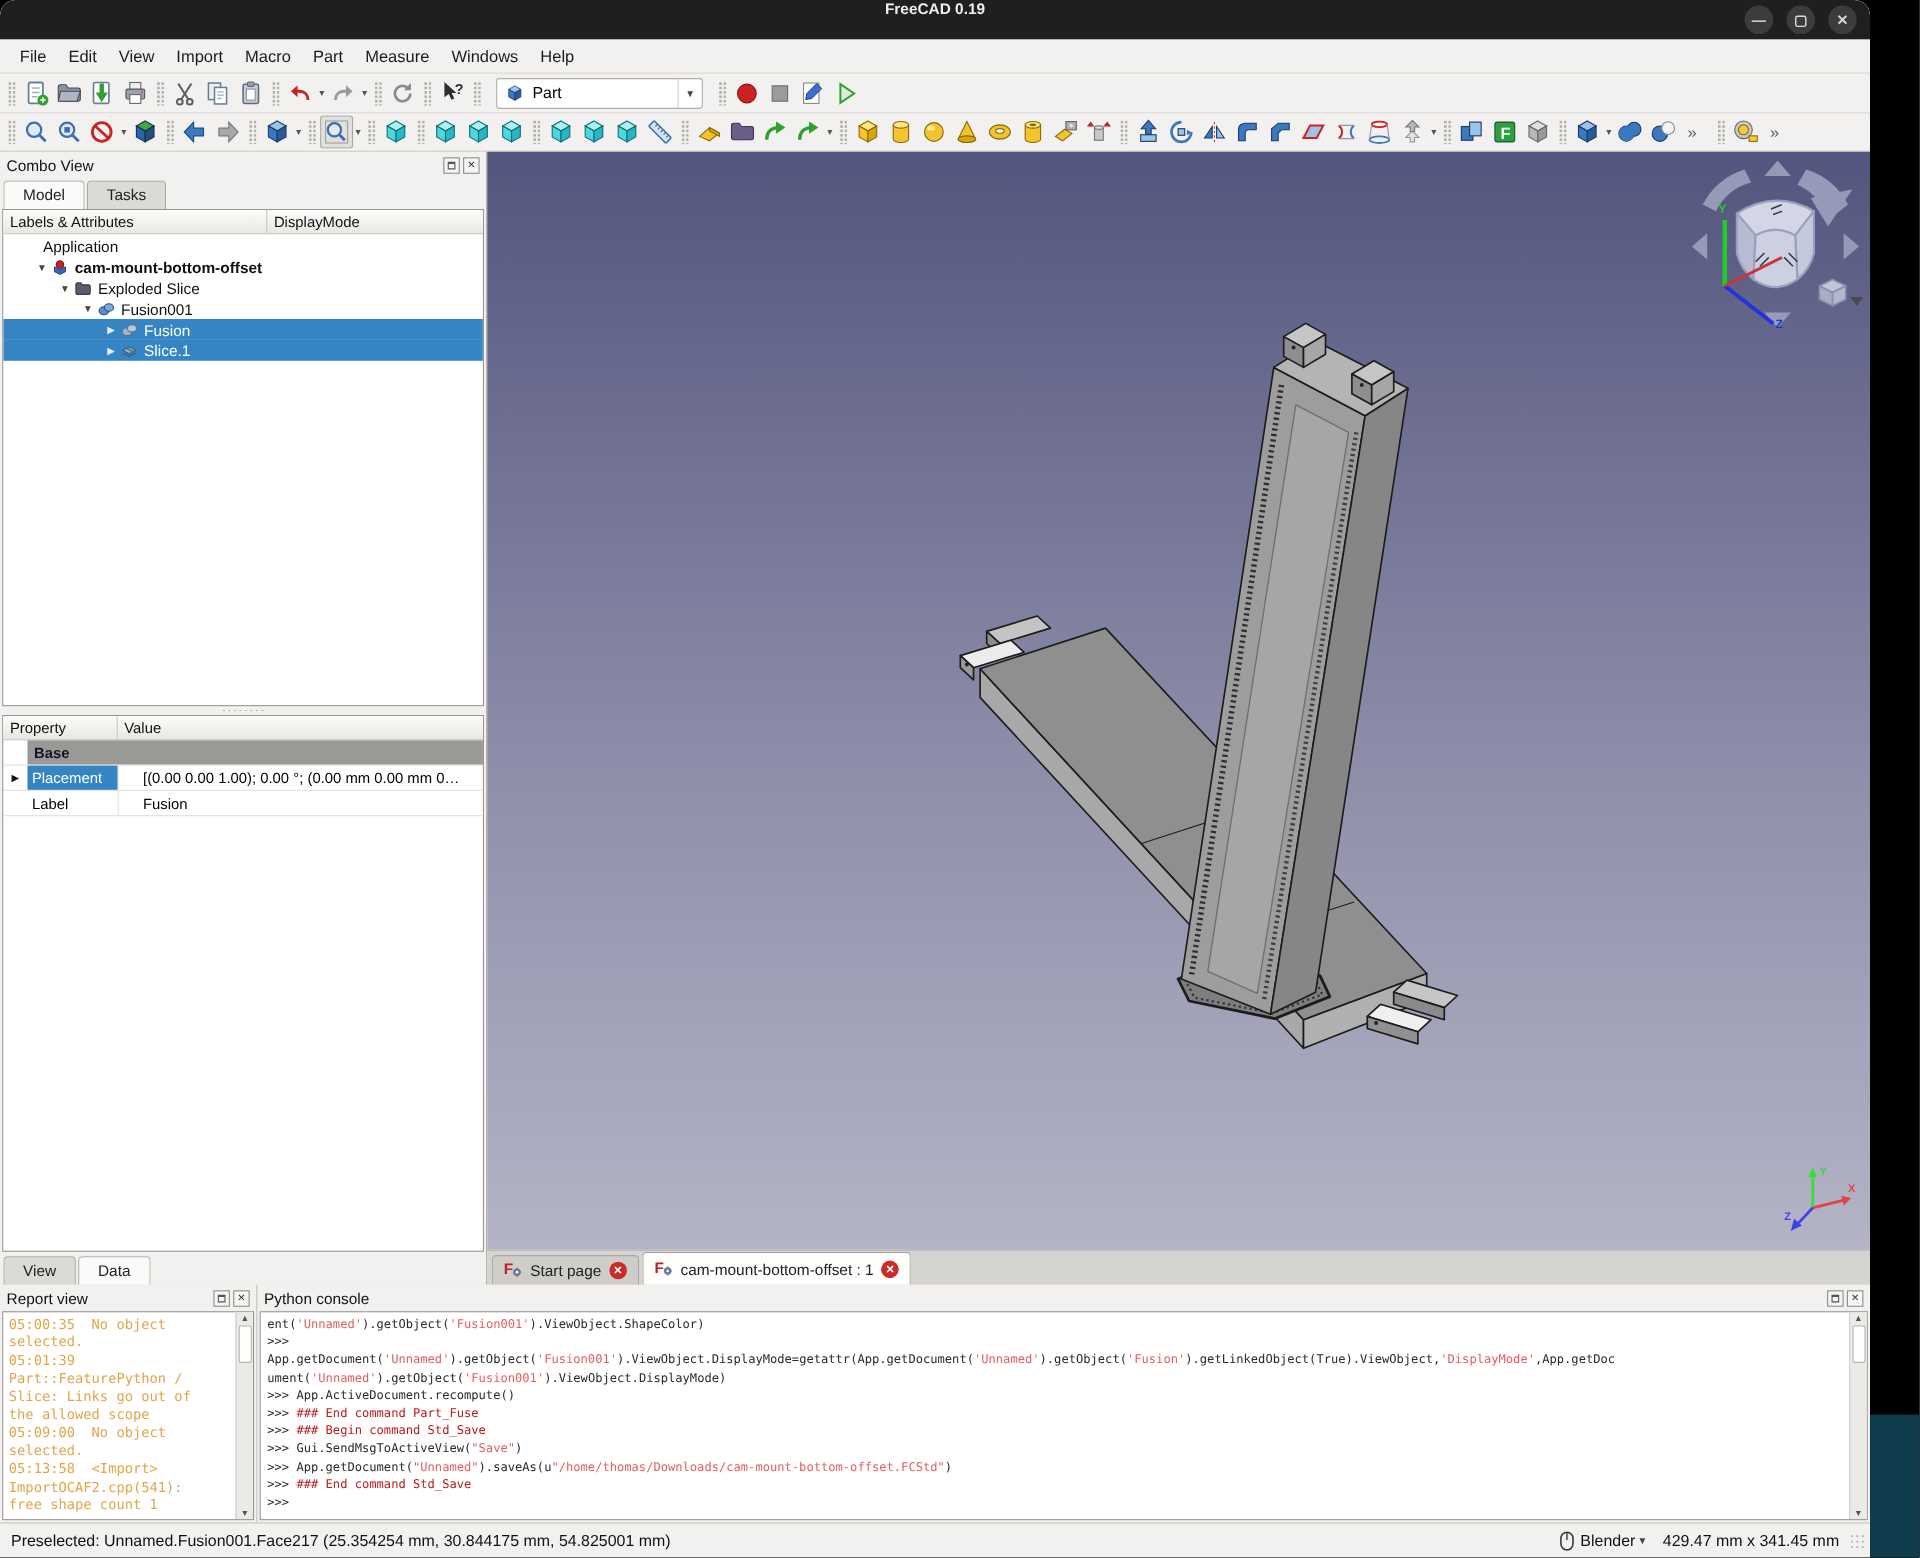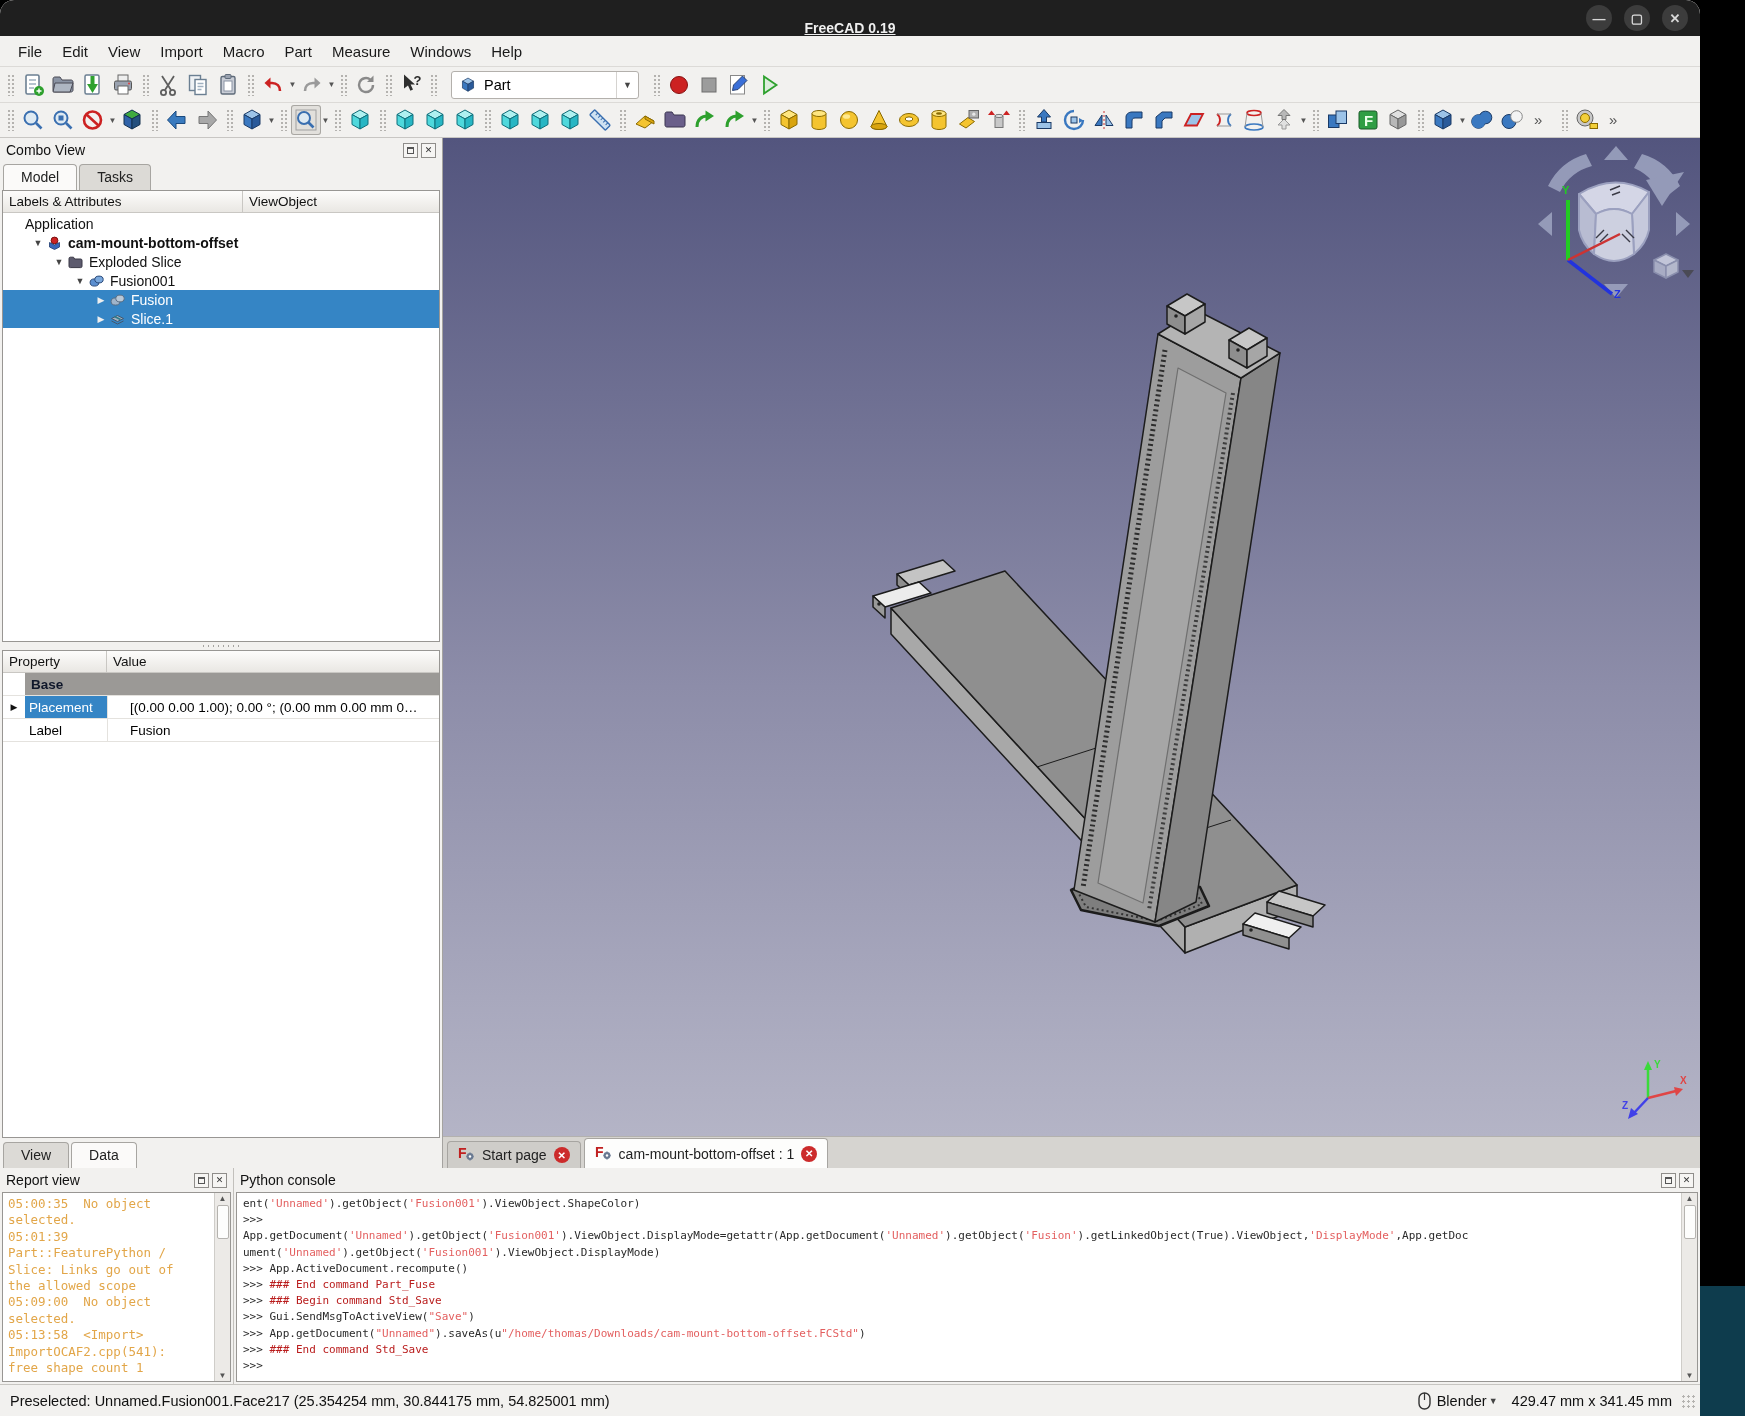--- a/index.html
+++ b/index.html
@@ -5,22 +5,22 @@
   * { margin:0; padding:0; box-sizing:border-box; }
   html,body { background:#000; width:1745px; height:1416px; overflow:hidden;
               font-family:"Liberation Sans", sans-serif; }
   #stage { position:relative; width:1745px; height:1416px; background:#000; }
   #teal-corner { position:absolute; right:0; bottom:0; width:45px; height:130px; }
 
   
   #appwin { position:absolute; left:0; top:0; width:1700px; height:1416px;
             background:#f2f1ef; border-radius:14px 14px 0 0; overflow:hidden; }
   #titlebar { position:absolute; left:0; top:0; width:100%; height:36px; background:#1f1f1f;
-              display:flex; align-items:flex-end; justify-content:center;
-              color:#efefef; font-size:14px; font-weight:bold; border-radius:14px 14px 0 0;text-decoration:underline; }
+              display:flex; align-items:flex-start; justify-content:center;
+              color:#efefef; font-size:14px; font-weight:bold; border-radius:14px 14px 0 0; }
   .winbtns { position:absolute; right:12px; top:5px; display:flex; gap:12px; }
   .winbtn { width:26px; height:26px; border-radius:50%; background:#3c3c3c; color:#d8d8d8;
             display:flex; align-items:center; justify-content:center; font-size:13px; }
 
   
   #menubar { position:absolute; left:0; top:36px; width:100%; height:30px; background:#f2f1ef;
              display:flex; align-items:center; padding-left:8px; font-size:15px; color:#1a1a1a; }
   .menu-item { padding:4px 10px; }
 
   
@@ -597,24 +597,24 @@
             </span>
           <span class="mini-btn">✕</span>
         </div>
         <div class="cv-tabs" id="cv-top-tabs">
             <span class="tab active">Model</span>
             <span class="tab">Tasks</span>
           </div>
         <div class="tree-wrap">
           <div class="grid-header">
             <div class="gh1">Labels &amp; Attributes</div>
-            <div class="gh2">ViewObject</div>
+            <div class="gh2">DisplayMode</div>
           </div>
           <div class="tree-body" id="tree-body">
-              <div class="tree-row" style="padding-left: 6px;">
+              <div class="tree-row" style="padding-left: 20px;">
                 <span class="tree-exp"></span>
                 <span class="tree-label">Application</span>
               </div>
               <div class="tree-row" style="padding-left: 27px;">
                 <span class="tree-exp">▼</span>
                 <span class="tree-ico"><svg width="17" height="16" viewBox="0 0 16 16">
                     <circle cx="8" cy="5.5" r="3.4" fill="#cc2222" stroke="#7a1212"></circle>
                     <path d="M3 7.5L8 10l5-2.5V12L8 14.5 3 12z" fill="#3a66b8" stroke="#1e3a6e" stroke-width="0.8"></path>
                   </svg></span>
                 <span class="tree-label bold">cam-mount-bottom-offset</span>

